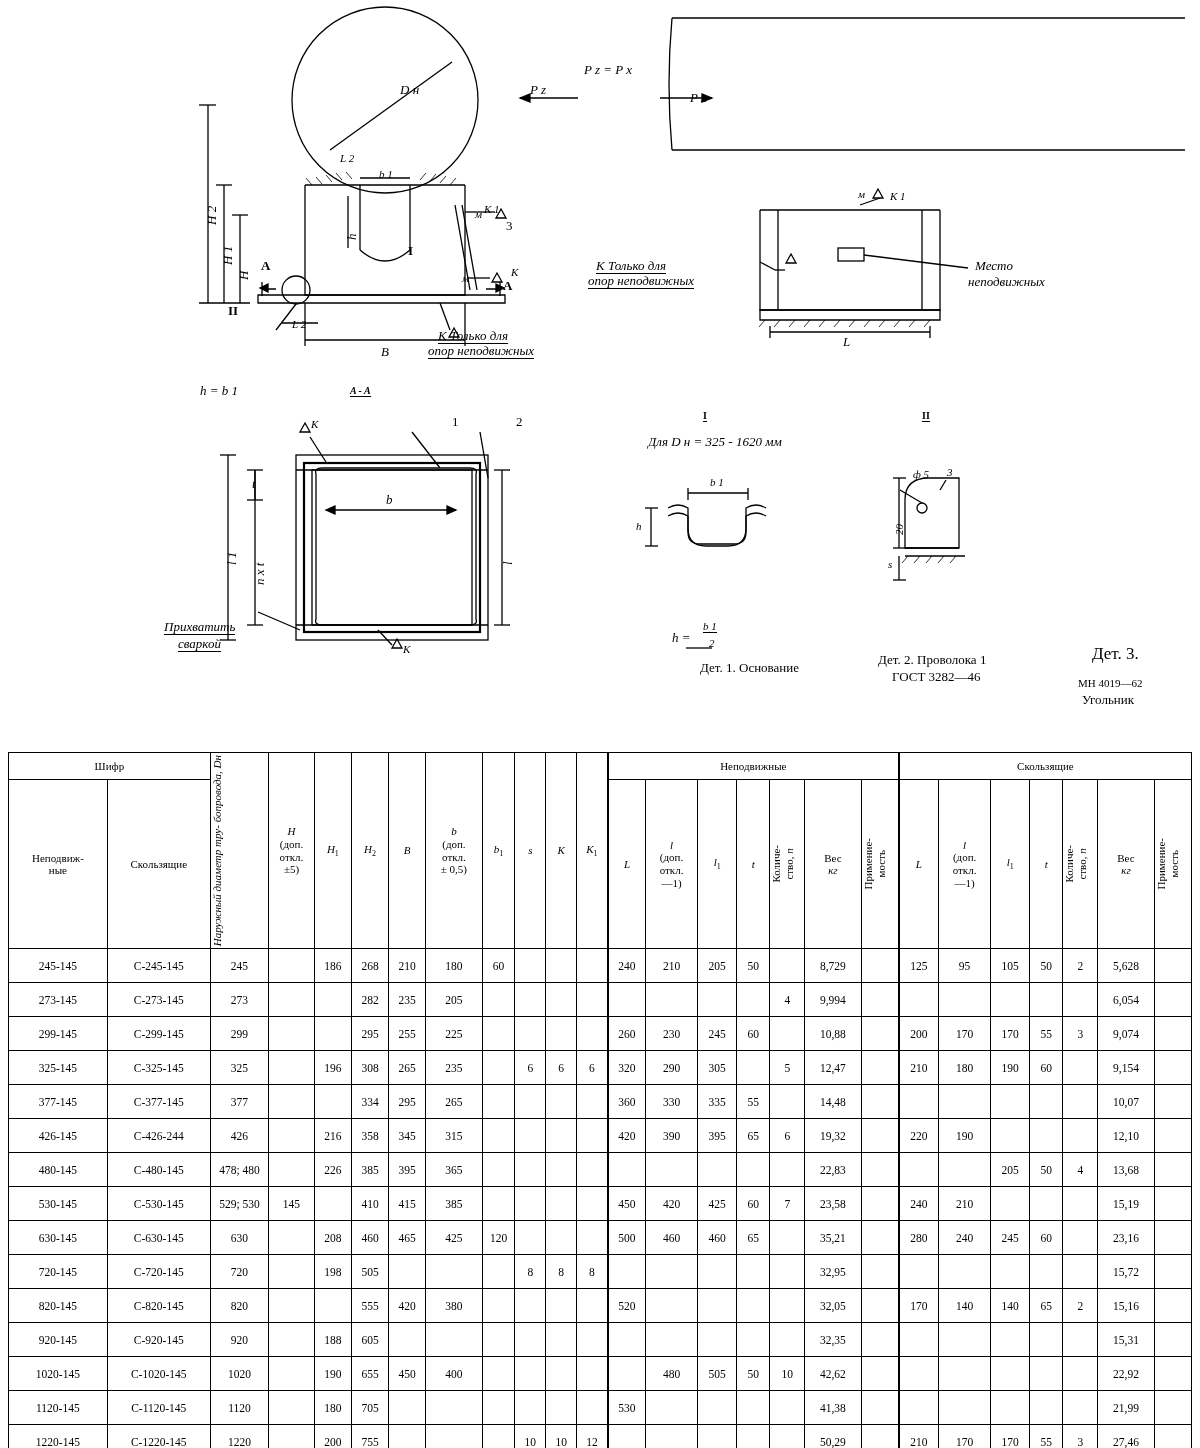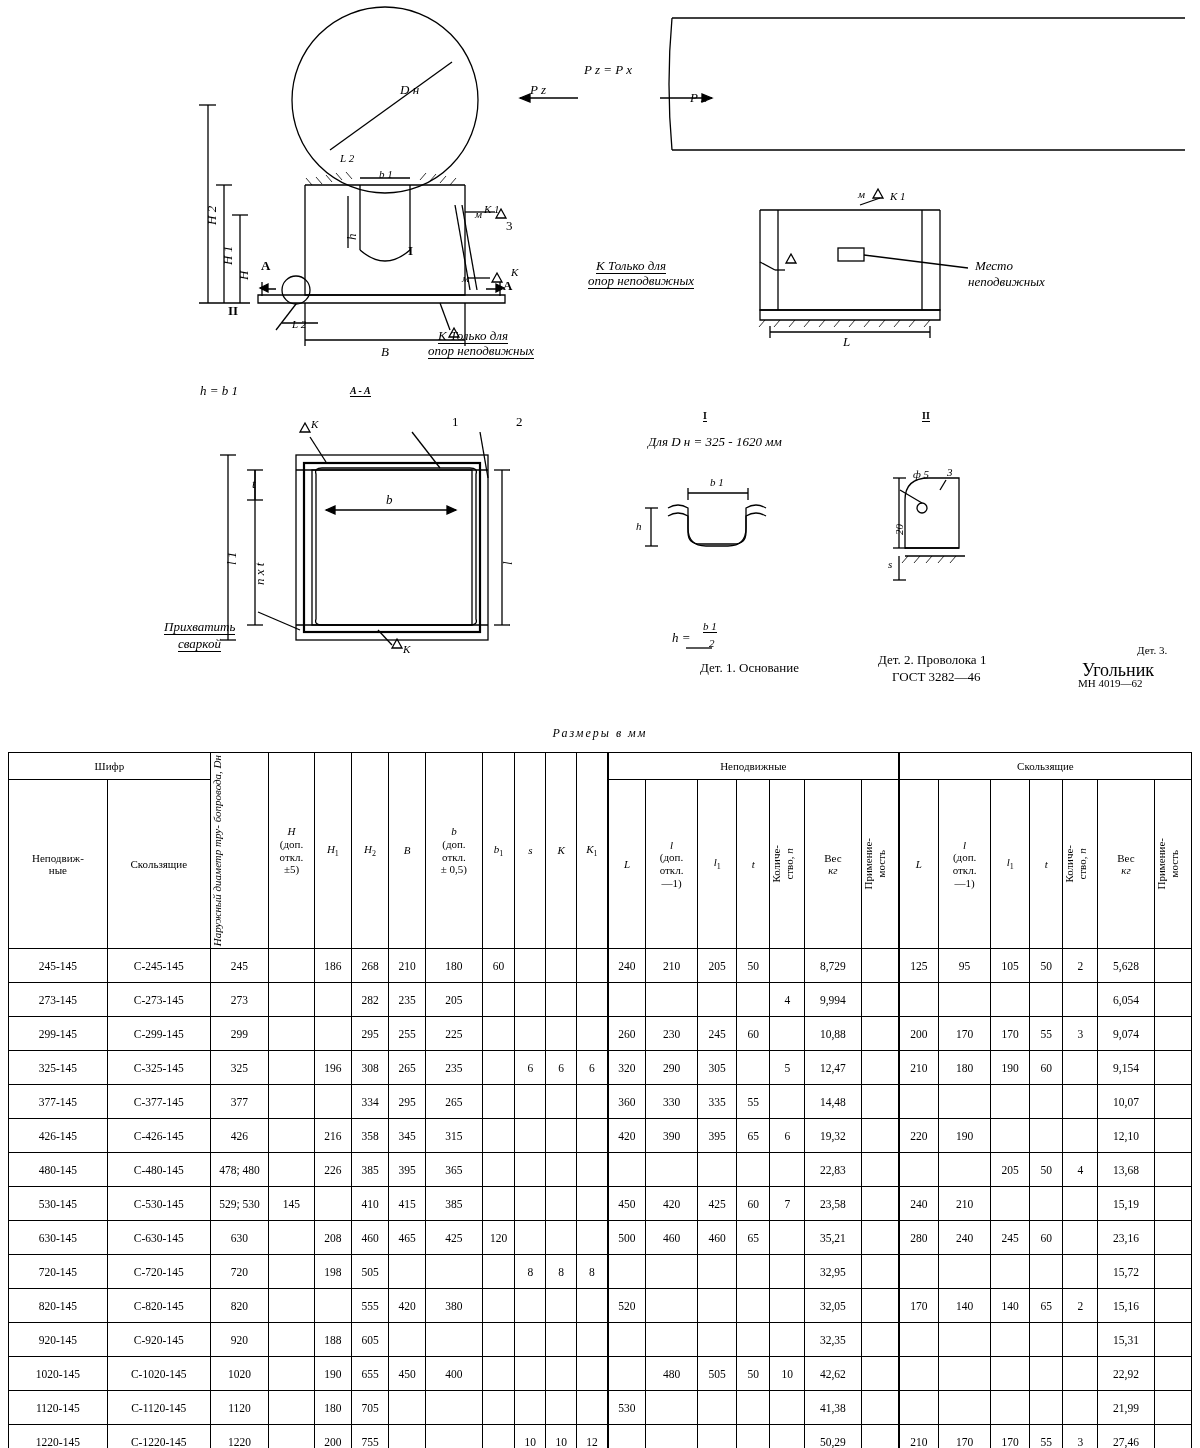--- a/index.html
+++ b/index.html
@@ -269,26 +269,25 @@
 
     <div class="lbl up b big" style="left:922px;top:410px"><span class="u">II</span></div>
     <div class="lbl sm" style="left:913px;top:468px"><span>ф 5</span></div>
     <div class="lbl sm" style="left:947px;top:466px"><span>3</span></div>
     <div class="lbl rot90 sm" style="left:893px;top:535px"><span>20</span></div>
     <div class="lbl sm" style="left:888px;top:558px"><span>s</span></div>
 
     <div class="lbl up" style="left:700px;top:660px;font-size:13px"><span>Дет. 1. Основание</span></div>
     <div class="lbl up" style="left:878px;top:652px;font-size:13px"><span>Дет. 2. Проволока 1</span></div>
     <div class="lbl up" style="left:892px;top:669px;font-size:13px"><span>ГОСТ 3282—46</span></div>
-    <div class="lbl up" style="left:1137px;top:644px;font-size:11px"><span>Дет. 3.</span></div>
-    <div class="lbl up" style="left:1082px;top:660px;font-size:18px"><span>Угольник</span></div>
+    <div class="lbl up" style="left:1092px;top:644px;font-size:17px"><span>Дет. 3.</span></div>
+    <div class="lbl up" style="left:1082px;top:692px;font-size:13px"><span>Угольник</span></div>
     <div class="lbl up" style="left:1078px;top:677px;font-size:11px"><span>МН 4019—62</span></div>
   </div>
 
-  <div class="sizes-note"><span>Размеры в мм</span></div>
 
   <table class="main">
     <thead>
       <tr>
         <th colspan="2" style="height:26px">Шифр</th>
         <th rowspan="3" style="width:54px">
           <div class="vert it">Наружный диаметр тру- бопровода, Dн</div>
         </th>
         <th rowspan="3" style="width:42px">
           <div style="line-height:1.15"><i>H</i><br>(доп.<br>откл.<br>±5)</div>
@@ -477,21 +476,21 @@
           <td class="thickL"></td>
           <td></td>
           <td></td>
           <td></td>
           <td></td>
           <td>10,07</td>
           <td></td>
         </tr>
         <tr>
           <td>426-145</td>
-          <td>С-426-145</td>
+          <td>С-426-244</td>
           <td>426</td>
           <td></td>
           <td>216</td>
           <td>358</td>
           <td>345</td>
           <td>315</td>
           <td></td>
           <td></td>
           <td></td>
           <td></td>

